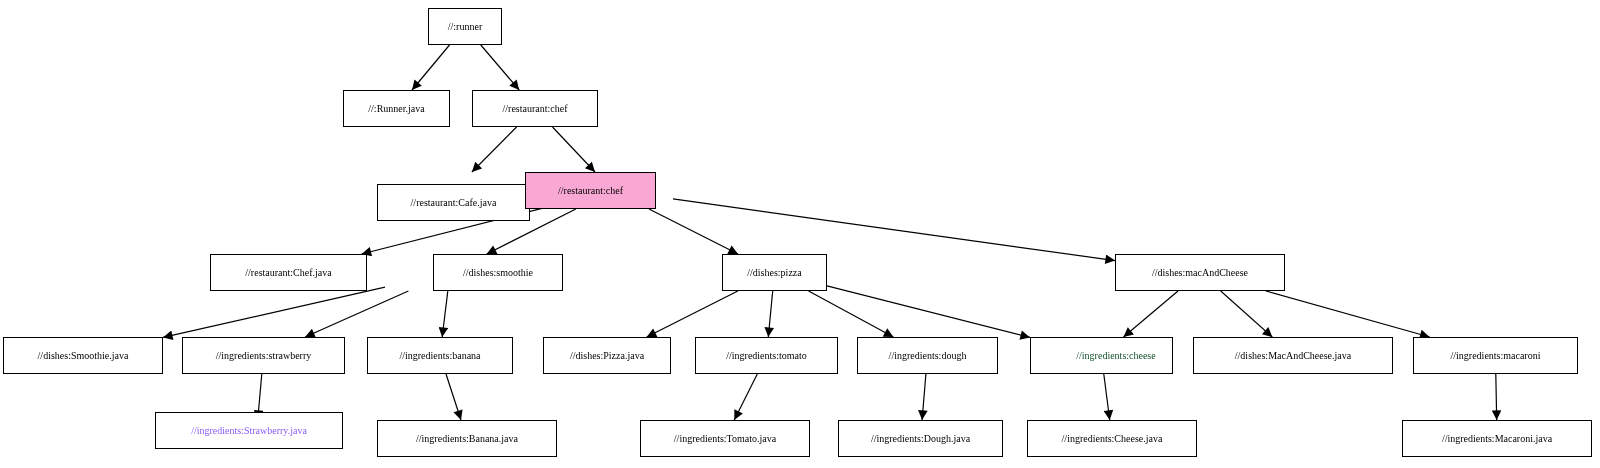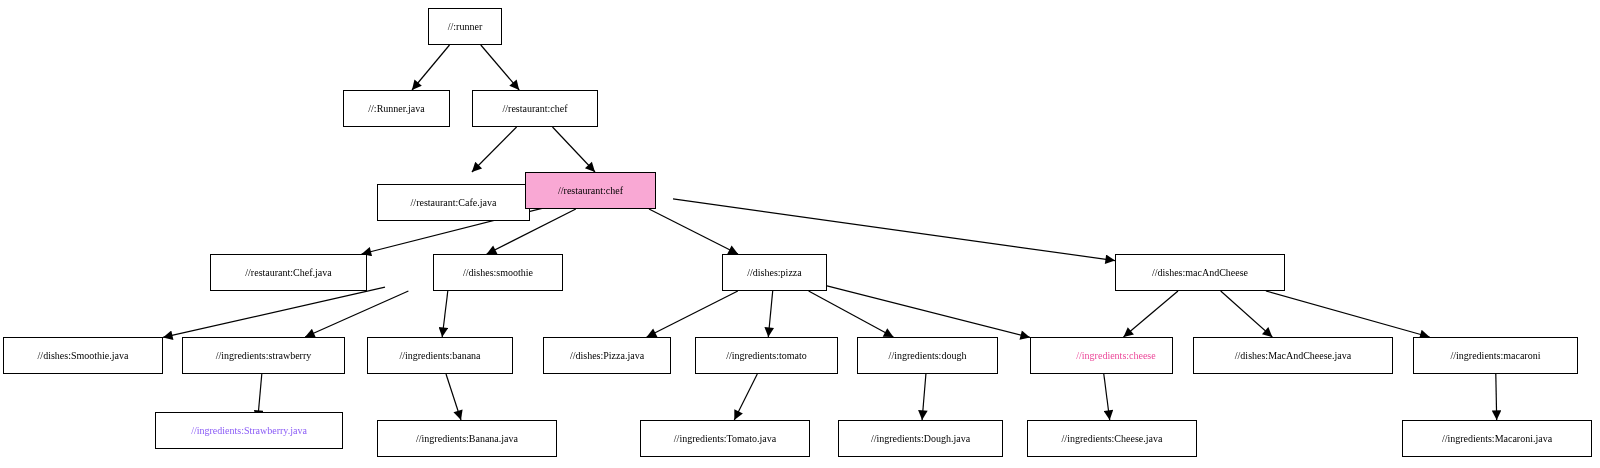--- a/index.html
+++ b/index.html
@@ -90,21 +90,21 @@
       <div class="node" style="left: 210px; top: 254px; width: 157px; height: 37px; border-color: rgb(0, 0, 0); background: rgb(255, 255, 255); color: rgb(0, 0, 0);">//restaurant:Chef.java</div>
       <div class="node" style="left: 385px; top: 254px; width: 130px; height: 37px; border-color: rgb(0, 0, 0); background: rgb(255, 255, 255); color: rgb(0, 0, 0); margin-left: 48px;">//dishes:smoothie</div>
       <div class="node" style="left: 722px; top: 254px; width: 105px; height: 37px; border-color: rgb(0, 0, 0); background: rgb(255, 255, 255); color: rgb(0, 0, 0);">//dishes:pizza</div>
       <div class="node" style="left: 1115px; top: 254px; width: 170px; height: 37px; border-color: rgb(0, 0, 0); background: rgb(255, 255, 255); color: rgb(0, 0, 0);">//dishes:macAndCheese</div>
       <div class="node" style="left: 3px; top: 337px; width: 160px; height: 37px; border-color: rgb(0, 0, 0); background: rgb(255, 255, 255); color: rgb(0, 0, 0);">//dishes:Smoothie.java</div>
       <div class="node" style="left: 182px; top: 337px; width: 163px; height: 37px; border-color: rgb(0, 0, 0); background: rgb(255, 255, 255); color: rgb(0, 0, 0);">//ingredients:strawberry</div>
       <div class="node" style="left: 367px; top: 337px; width: 146px; height: 37px; border-color: rgb(0, 0, 0); background: rgb(255, 255, 255); color: rgb(0, 0, 0);">//ingredients:banana</div>
       <div class="node" style="left: 543px; top: 337px; width: 128px; height: 37px; border-color: rgb(0, 0, 0); background: rgb(255, 255, 255); color: rgb(0, 0, 0);">//dishes:Pizza.java</div>
       <div class="node" style="left: 695px; top: 337px; width: 143px; height: 37px; border-color: rgb(0, 0, 0); background: rgb(255, 255, 255); color: rgb(0, 0, 0);">//ingredients:tomato</div>
       <div class="node" style="left: 857px; top: 337px; width: 141px; height: 37px; border-color: rgb(0, 0, 0); background: rgb(255, 255, 255); color: rgb(0, 0, 0);">//ingredients:dough</div>
-      <div class="node" style="left: 1030px; top: 337px; width: 143px; height: 37px; border-color: rgb(0, 0, 0); background: rgb(255, 255, 255); color: #ec4899; padding-left: 29px;">//ingredients:cheese</div>
+      <div class="node" style="left: 1030px; top: 337px; width: 143px; height: 37px; border-color: rgb(0, 0, 0); background: rgb(255, 255, 255); color: #14532d; padding-left: 29px;">//ingredients:cheese</div>
       <div class="node" style="left: 1193px; top: 337px; width: 200px; height: 37px; border-color: rgb(0, 0, 0); background: rgb(255, 255, 255); color: rgb(0, 0, 0);">//dishes:MacAndCheese.java</div>
       <div class="node" style="left: 1413px; top: 337px; width: 165px; height: 37px; border-color: rgb(0, 0, 0); background: rgb(255, 255, 255); color: rgb(0, 0, 0);">//ingredients:macaroni</div>
       <div class="node" style="left: 155px; top: 412px; width: 188px; height: 37px; border-color: rgb(0, 0, 0); background: rgb(255, 255, 255); color: #8b5cf6;">//ingredients:Strawberry.java</div>
       <div class="node" style="left: 640px; top: 420px; width: 170px; height: 37px; border-color: rgb(0, 0, 0); background: rgb(255, 255, 255); color: rgb(0, 0, 0);">//ingredients:Tomato.java</div>
       <div class="node" style="left: 377px; top: 420px; width: 180px; height: 37px; border-color: rgb(0, 0, 0); background: rgb(255, 255, 255); color: rgb(0, 0, 0);">//ingredients:Banana.java</div>
       <div class="node" style="left: 838px; top: 420px; width: 165px; height: 37px; border-color: rgb(0, 0, 0); background: rgb(255, 255, 255); color: rgb(0, 0, 0);">//ingredients:Dough.java</div>
       <div class="node" style="left: 1027px; top: 420px; width: 170px; height: 37px; border-color: rgb(0, 0, 0); background: rgb(255, 255, 255); color: rgb(0, 0, 0);">//ingredients:Cheese.java</div>
       <div class="node" style="left: 1402px; top: 420px; width: 190px; height: 37px; border-color: rgb(0, 0, 0); background: rgb(255, 255, 255); color: rgb(0, 0, 0);">//ingredients:Macaroni.java</div>
     </div>
 </div>

